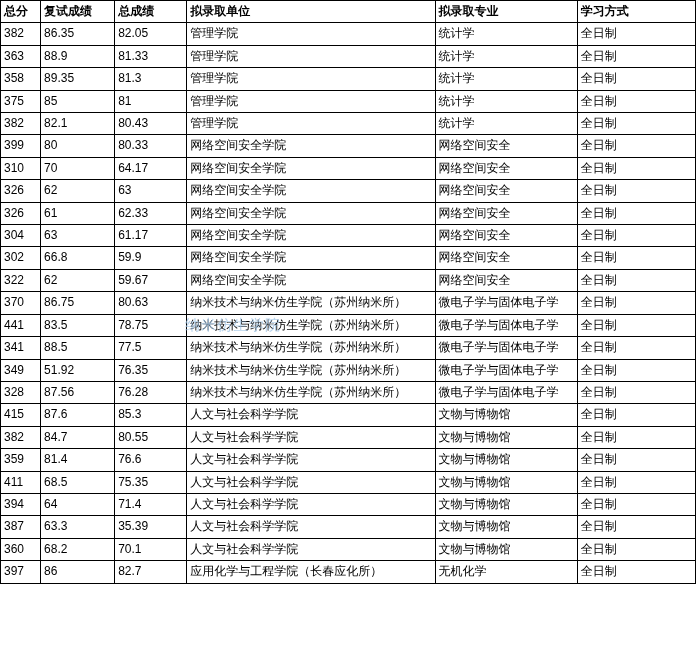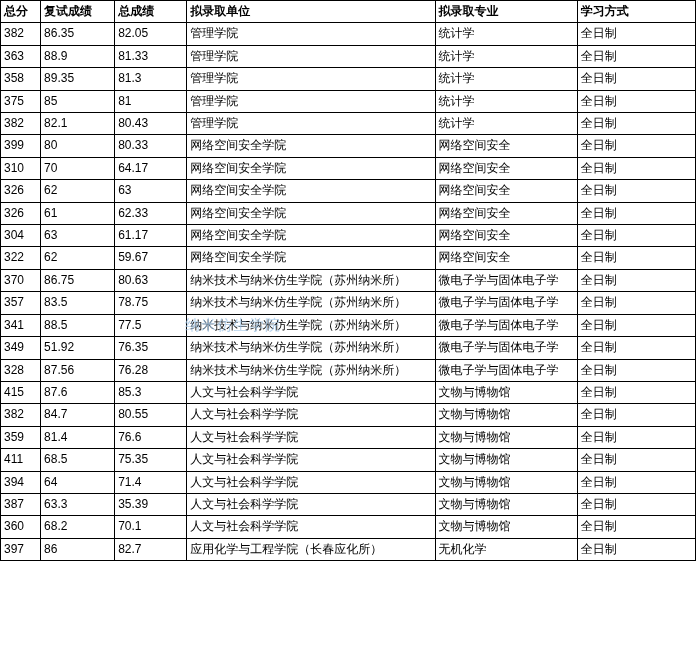--- a/index.html
+++ b/index.html
@@ -151,37 +151,45 @@
       </tr>
       <tr>
         <td>304</td>
         <td>63</td>
         <td>61.17</td>
         <td>网络空间安全学院</td>
         <td>网络空间安全</td>
         <td>全日制</td>
       </tr>
       <tr>
+        <td>302</td>
+        <td>66.8</td>
+        <td>59.9</td>
+        <td>网络空间安全学院</td>
+        <td>网络空间安全</td>
+        <td>全日制</td>
+      </tr>
+      <tr>
         <td>322</td>
         <td>62</td>
         <td>59.67</td>
         <td>网络空间安全学院</td>
         <td>网络空间安全</td>
         <td>全日制</td>
       </tr>
       <tr>
         <td>370</td>
         <td>86.75</td>
         <td>80.63</td>
         <td>纳米技术与纳米仿生学院（苏州纳米所）</td>
         <td>微电子学与固体电子学</td>
         <td>全日制</td>
       </tr>
       <tr>
-        <td>357</td>
+        <td>441</td>
         <td>83.5</td>
         <td>78.75</td>
         <td>纳米技术与纳米仿生学院（苏州纳米所）</td>
         <td>微电子学与固体电子学</td>
         <td>全日制</td>
       </tr>
       <tr>
         <td>341</td>
         <td>88.5</td>
         <td>77.5</td>

